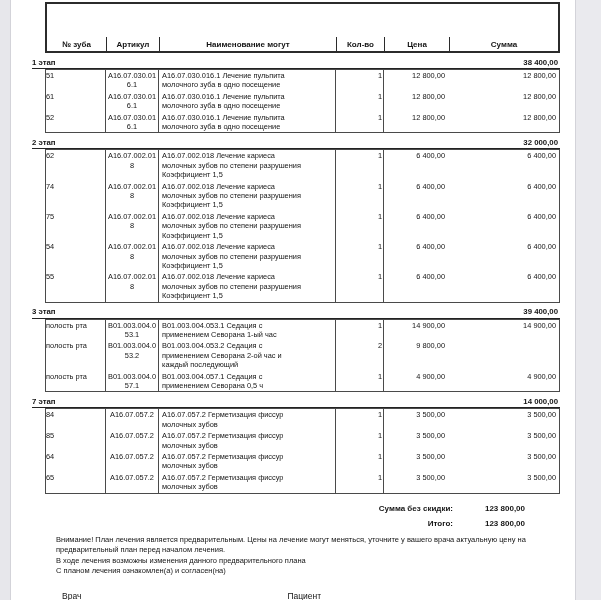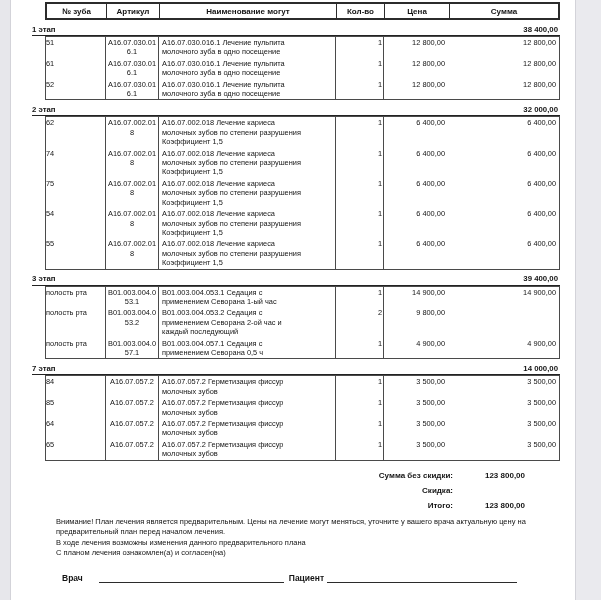--- a/index.html
+++ b/index.html
@@ -12,21 +12,21 @@
   .edge{position:absolute;top:0;bottom:0;}
   .edge-left{left:0;width:10px;background:#e7e7eb;border-right:1px solid #d3d3d9;}
   .edge-right{right:0;width:25px;background:#eaeaee;border-left:1px solid #d3d3d9;}
 
   .content{position:absolute;left:32px;top:2px;width:528px;}
 
   
   .thead{margin-left:13px;width:515px;border:2px solid #2b2b2b;display:flex;box-sizing:border-box;background:#fff;}
   .thead .cell{
     font-weight:bold;font-size:8px;line-height:9px;text-align:center;
-    padding:3px 0 2px 0;border-right:1px solid #2b2b2b;box-sizing:border-box;
+    padding:3px 0 2px 0;border-right:1px solid #2b2b2b;box-sizing:border-box;margin-top:33px;
   }
   .thead .cell:last-child{border-right:none;}
 
   
   .stage-row{
     display:flex;justify-content:space-between;align-items:flex-end;
     font-weight:bold;font-size:7.8px;line-height:9px;
     border-bottom:1.6px solid #222;
     padding:1.5px 2px 1.5px 0;margin-top:3px;text-align:center;
   }
@@ -58,21 +58,21 @@
   .summary{margin-top:10px;}
   .sum-row{display:flex;justify-content:flex-end;font-weight:bold;font-size:8px;line-height:10px;margin-bottom:5px;}
   .sum-label{text-align:center;}
   .sum-value{width:104px;text-align:center;padding-right:3px;}
 
   
   .notes{margin-left:24px;margin-top:6px;width:505px;font-size:7.5px;line-height:10.6px;}
   .notes p{margin:0;}
 
   
-  .sign-row{display:flex;align-items:flex-end;margin-left:30px;margin-top:12px;font-size:8.5px;font-weight:bold;}
+  .sign-row{display:flex;align-items:flex-end;margin-left:30px;margin-top:12px;font-size:8.5px;font-weight:normal;}
   .sign-line{border-bottom:1px solid #2b2b2b;height:11px;}
   .sign-line-doctor{margin-left:16px;width:185px;}
   .sign-label-patient{margin-left:5px;}
   .sign-line-patient{margin-left:3px;width:190px;}
 </style>
 </head>
 <body>
 
 <div class="edge edge-left"></div>
 <div class="edge edge-right"></div>
@@ -241,24 +241,20 @@
         </div>
       </div>
     </div>
 
   <div class="summary">
     <div class="sum-row">
       <span class="sum-label">Сумма без скидки:</span>
       <span class="sum-value">123 800,00</span>
     </div>
     <div class="sum-row">
-      <span class="sum-label">Скидка:</span>
-      <span class="sum-value"></span>
-    </div>
-    <div class="sum-row">
       <span class="sum-label">Итого:</span>
       <span class="sum-value">123 800,00</span>
     </div>
   </div>
 
   <div class="notes">
     <p>Внимание! План лечения является предварительным. Цены на лечение могут меняться, уточните у вашего врача актуальную цену на предварительный план перед началом лечения.</p>
     <p>В ходе лечения возможны изменения данного предварительного плана</p>
     <p>С планом лечения ознакомлен(а) и согласен(на)</p>
   </div>

